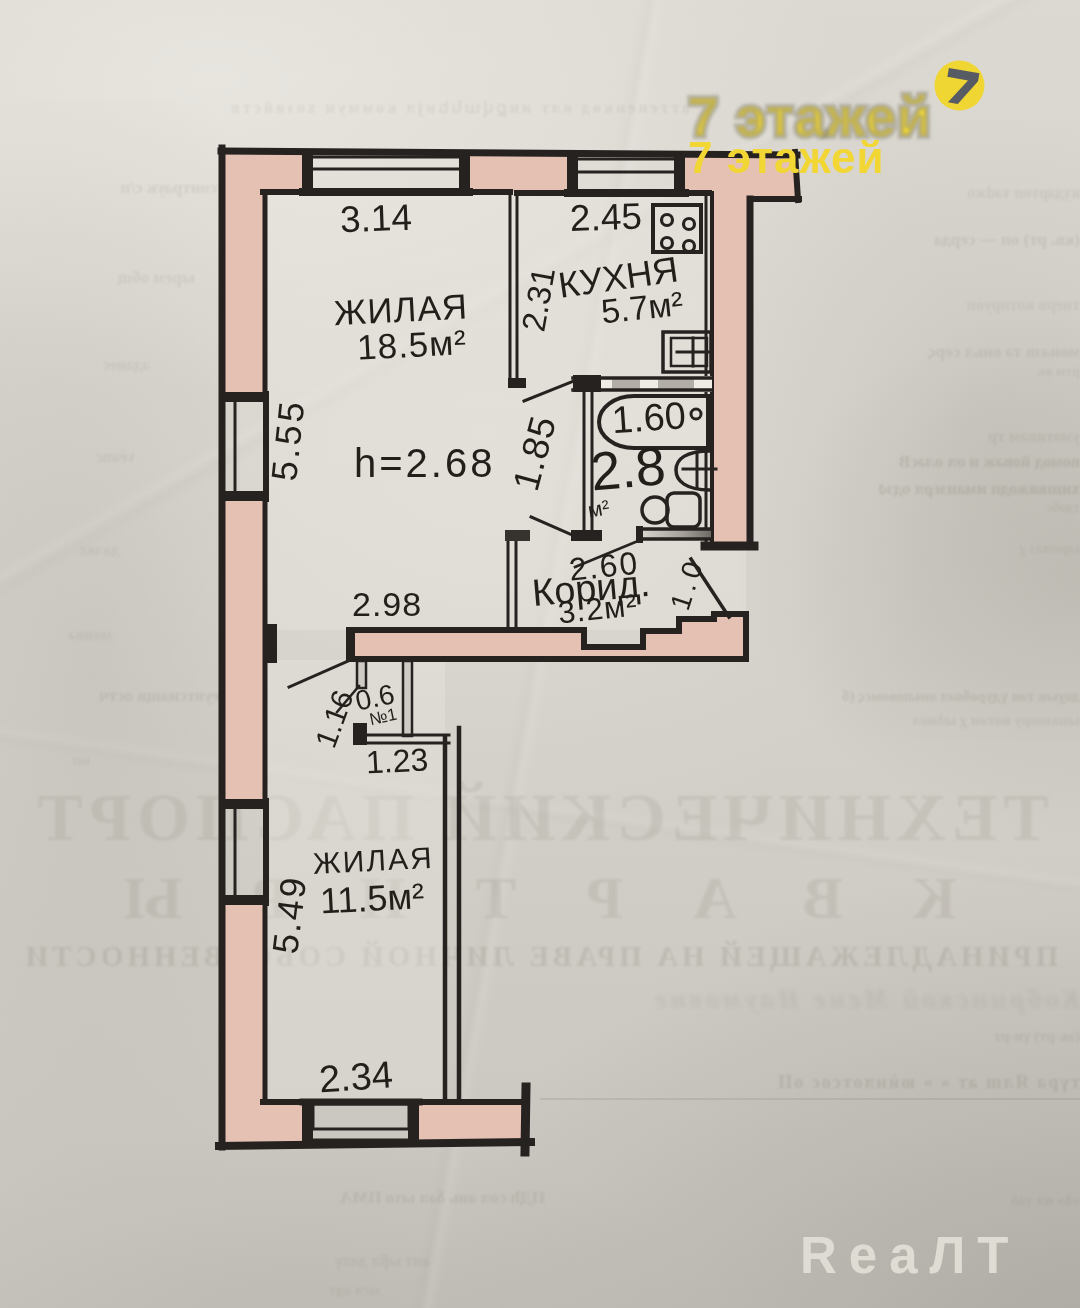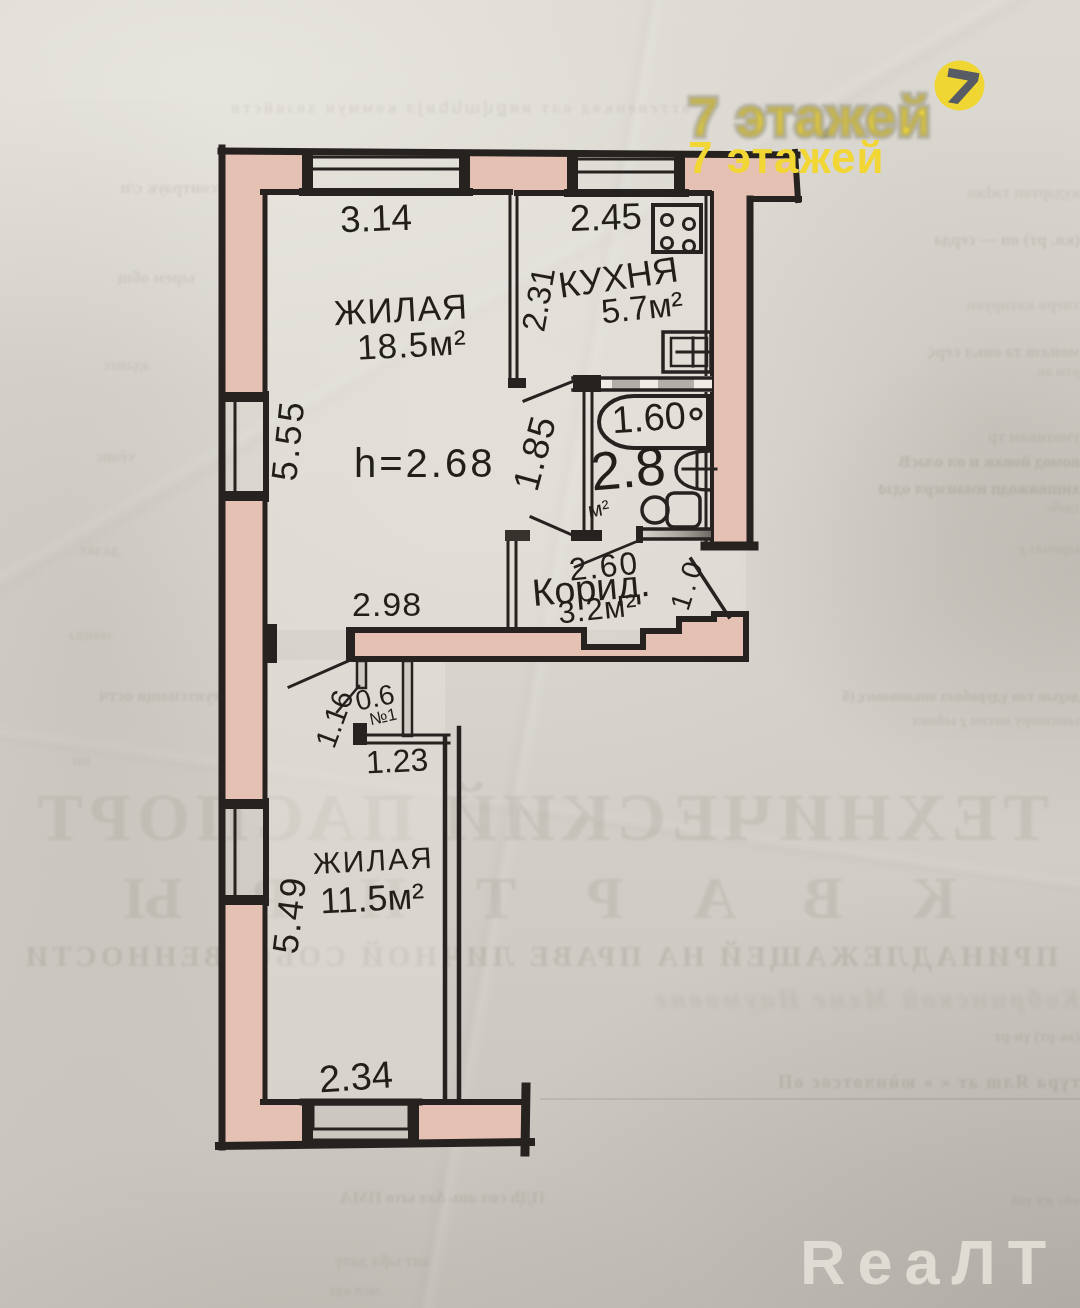--- a/index.html
+++ b/index.html
@@ -333,14 +333,14 @@
 <div class="abs" style="left:688px;top:85px;font-size:55px;font-weight:bold;letter-spacing:1px;
   color:#f2d838;-webkit-text-stroke:6px rgba(138,134,115,0.48);filter:blur(1.8px);">7 этажей</div>
 <div class="abs" style="left:688px;top:85px;font-size:44px;font-weight:bold;letter-spacing:1px;
   color:#f1d634;margin-top:48px;">7 этажей</div>
 
 <svg class="abs" style="left:930px;top:56px;" width="62" height="62" viewBox="0 0 62 62">
   <circle cx="29.5" cy="29.5" r="25" fill="#f0d632"></circle>
   <path d="M16,14 L47,14 L47,22 L31,48 L21,48 L37,23 L16,23 Z" fill="#565b64" transform="rotate(10 29.5 29.5)"></path>
 </svg>
 
-<div class="abs" style="left:800px;top:1226px;font-size:63px;font-weight:bold;letter-spacing:12px;
+<div class="abs" style="left:800px;top:1226px;font-size:51px;font-weight:bold;letter-spacing:12px;
   color:rgba(226,223,215,0.93);">ReaЛТ</div>
 
 </body></html>

